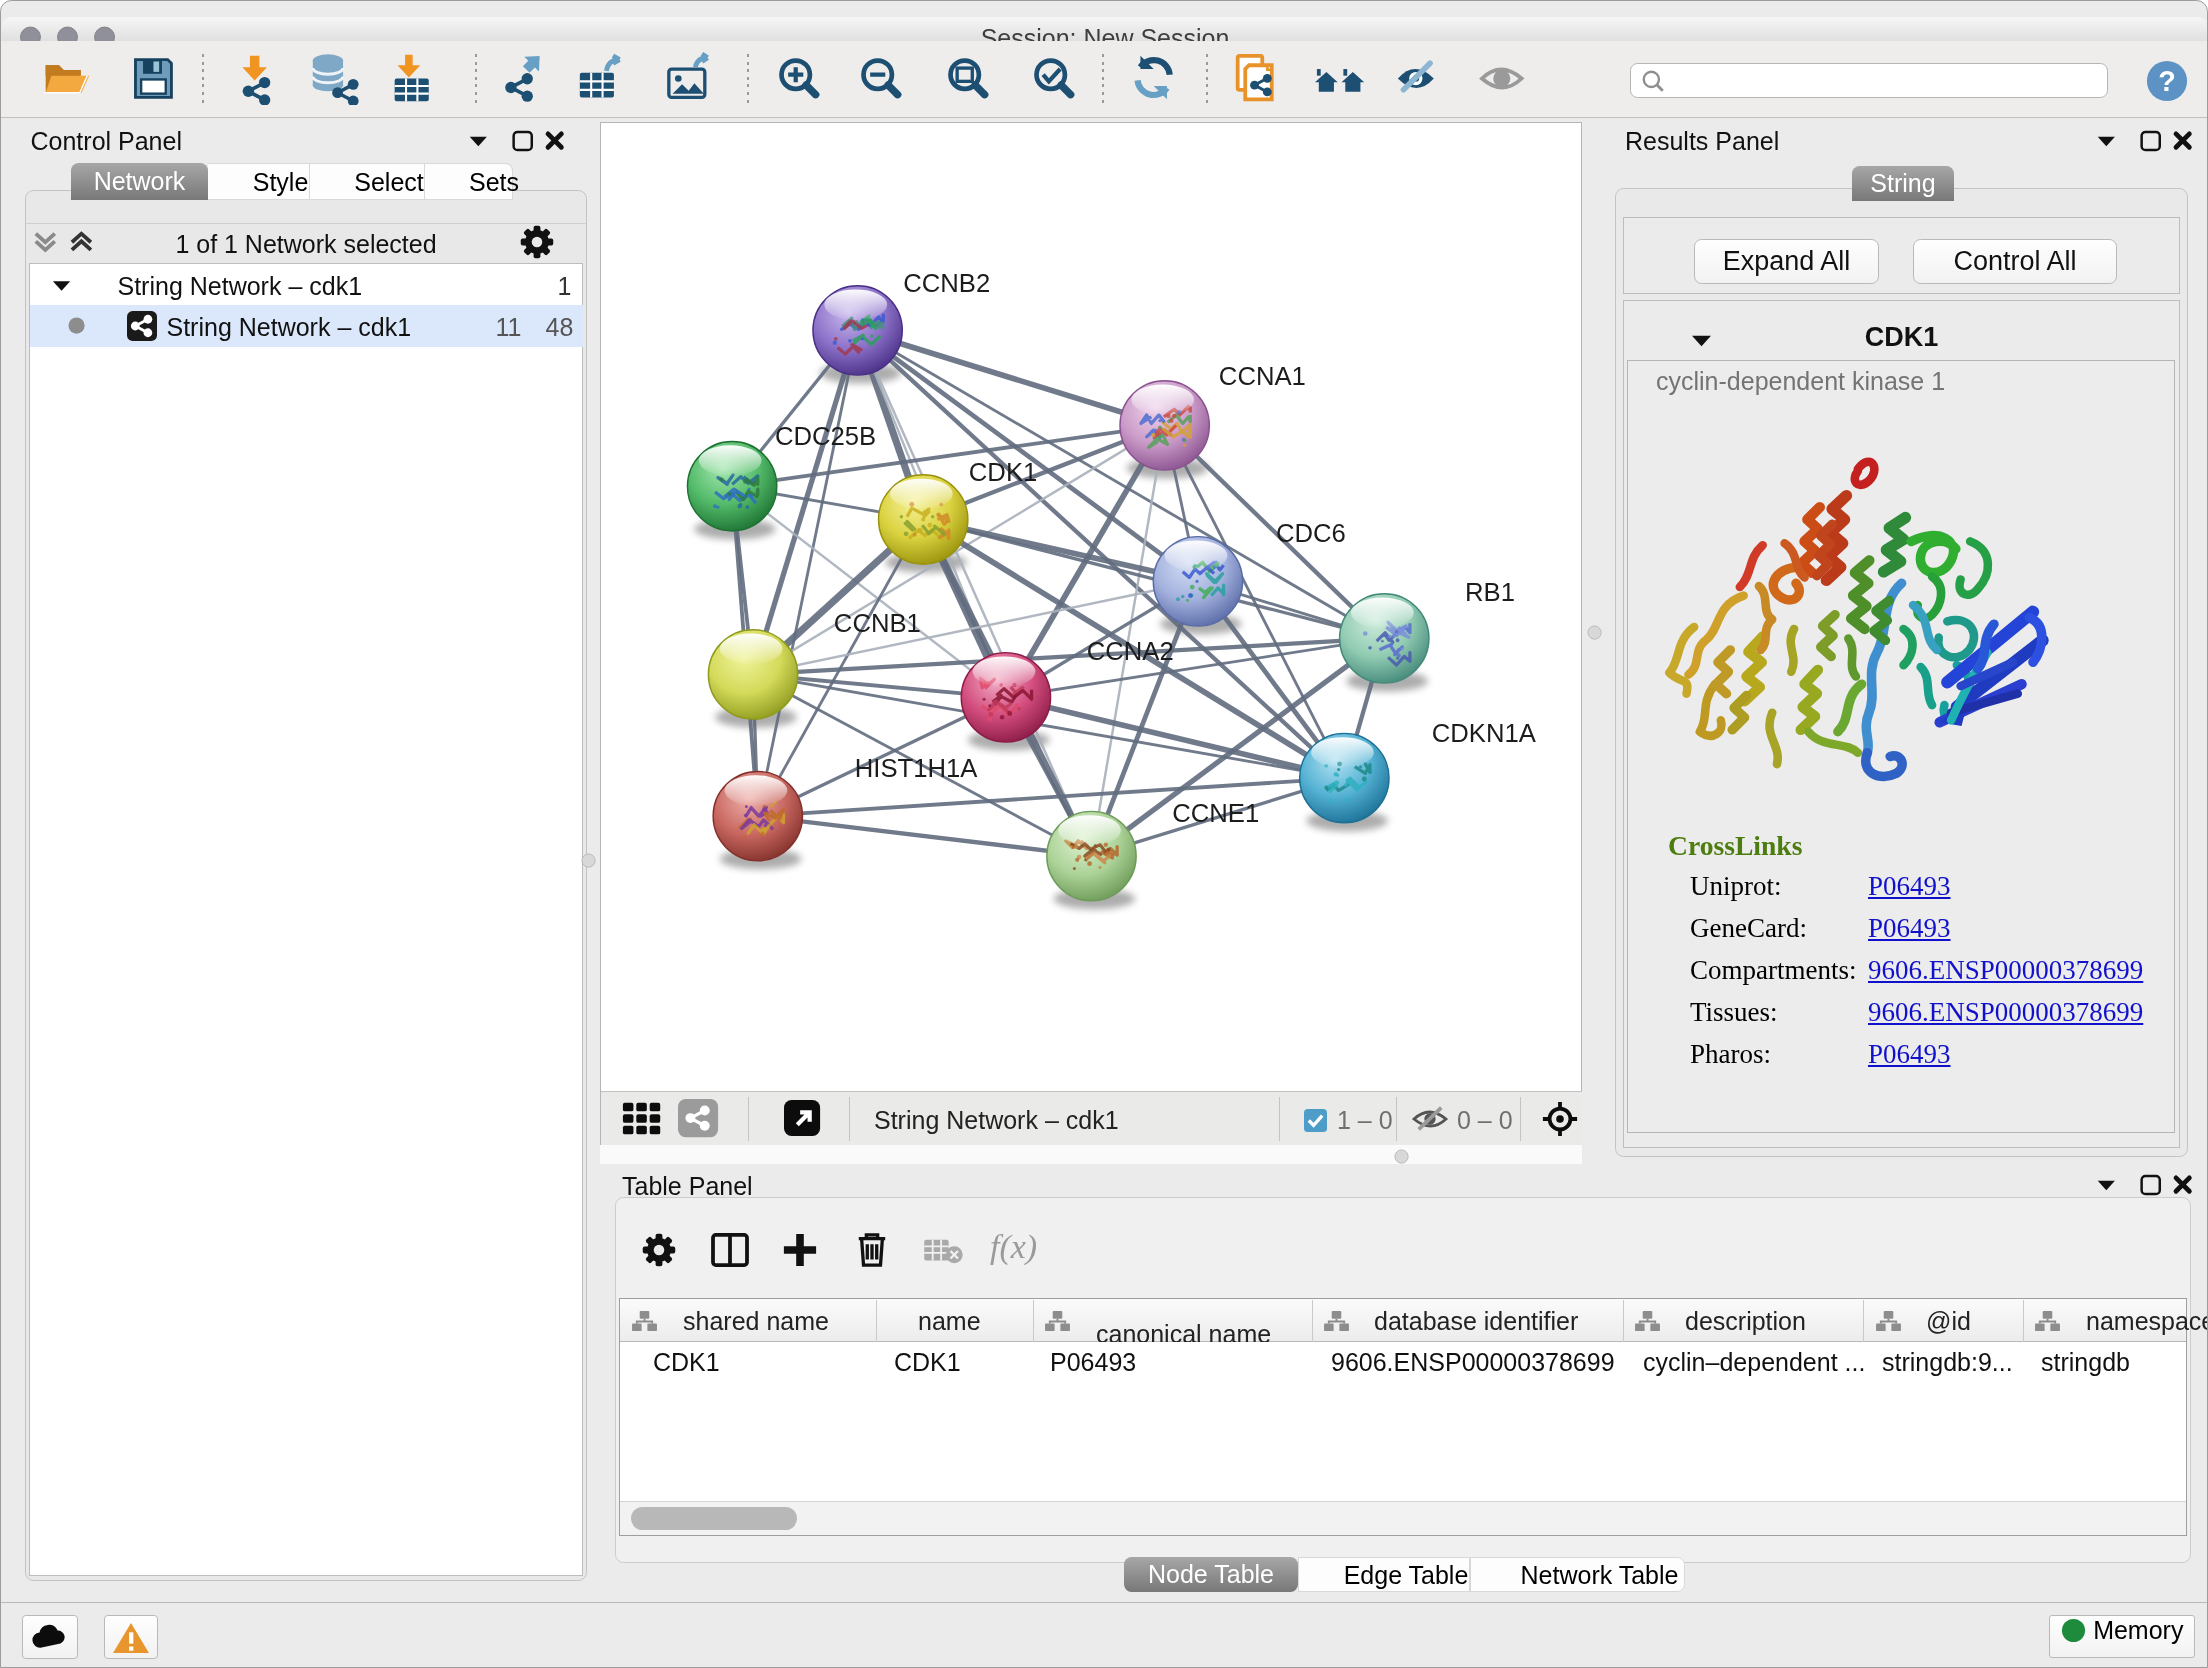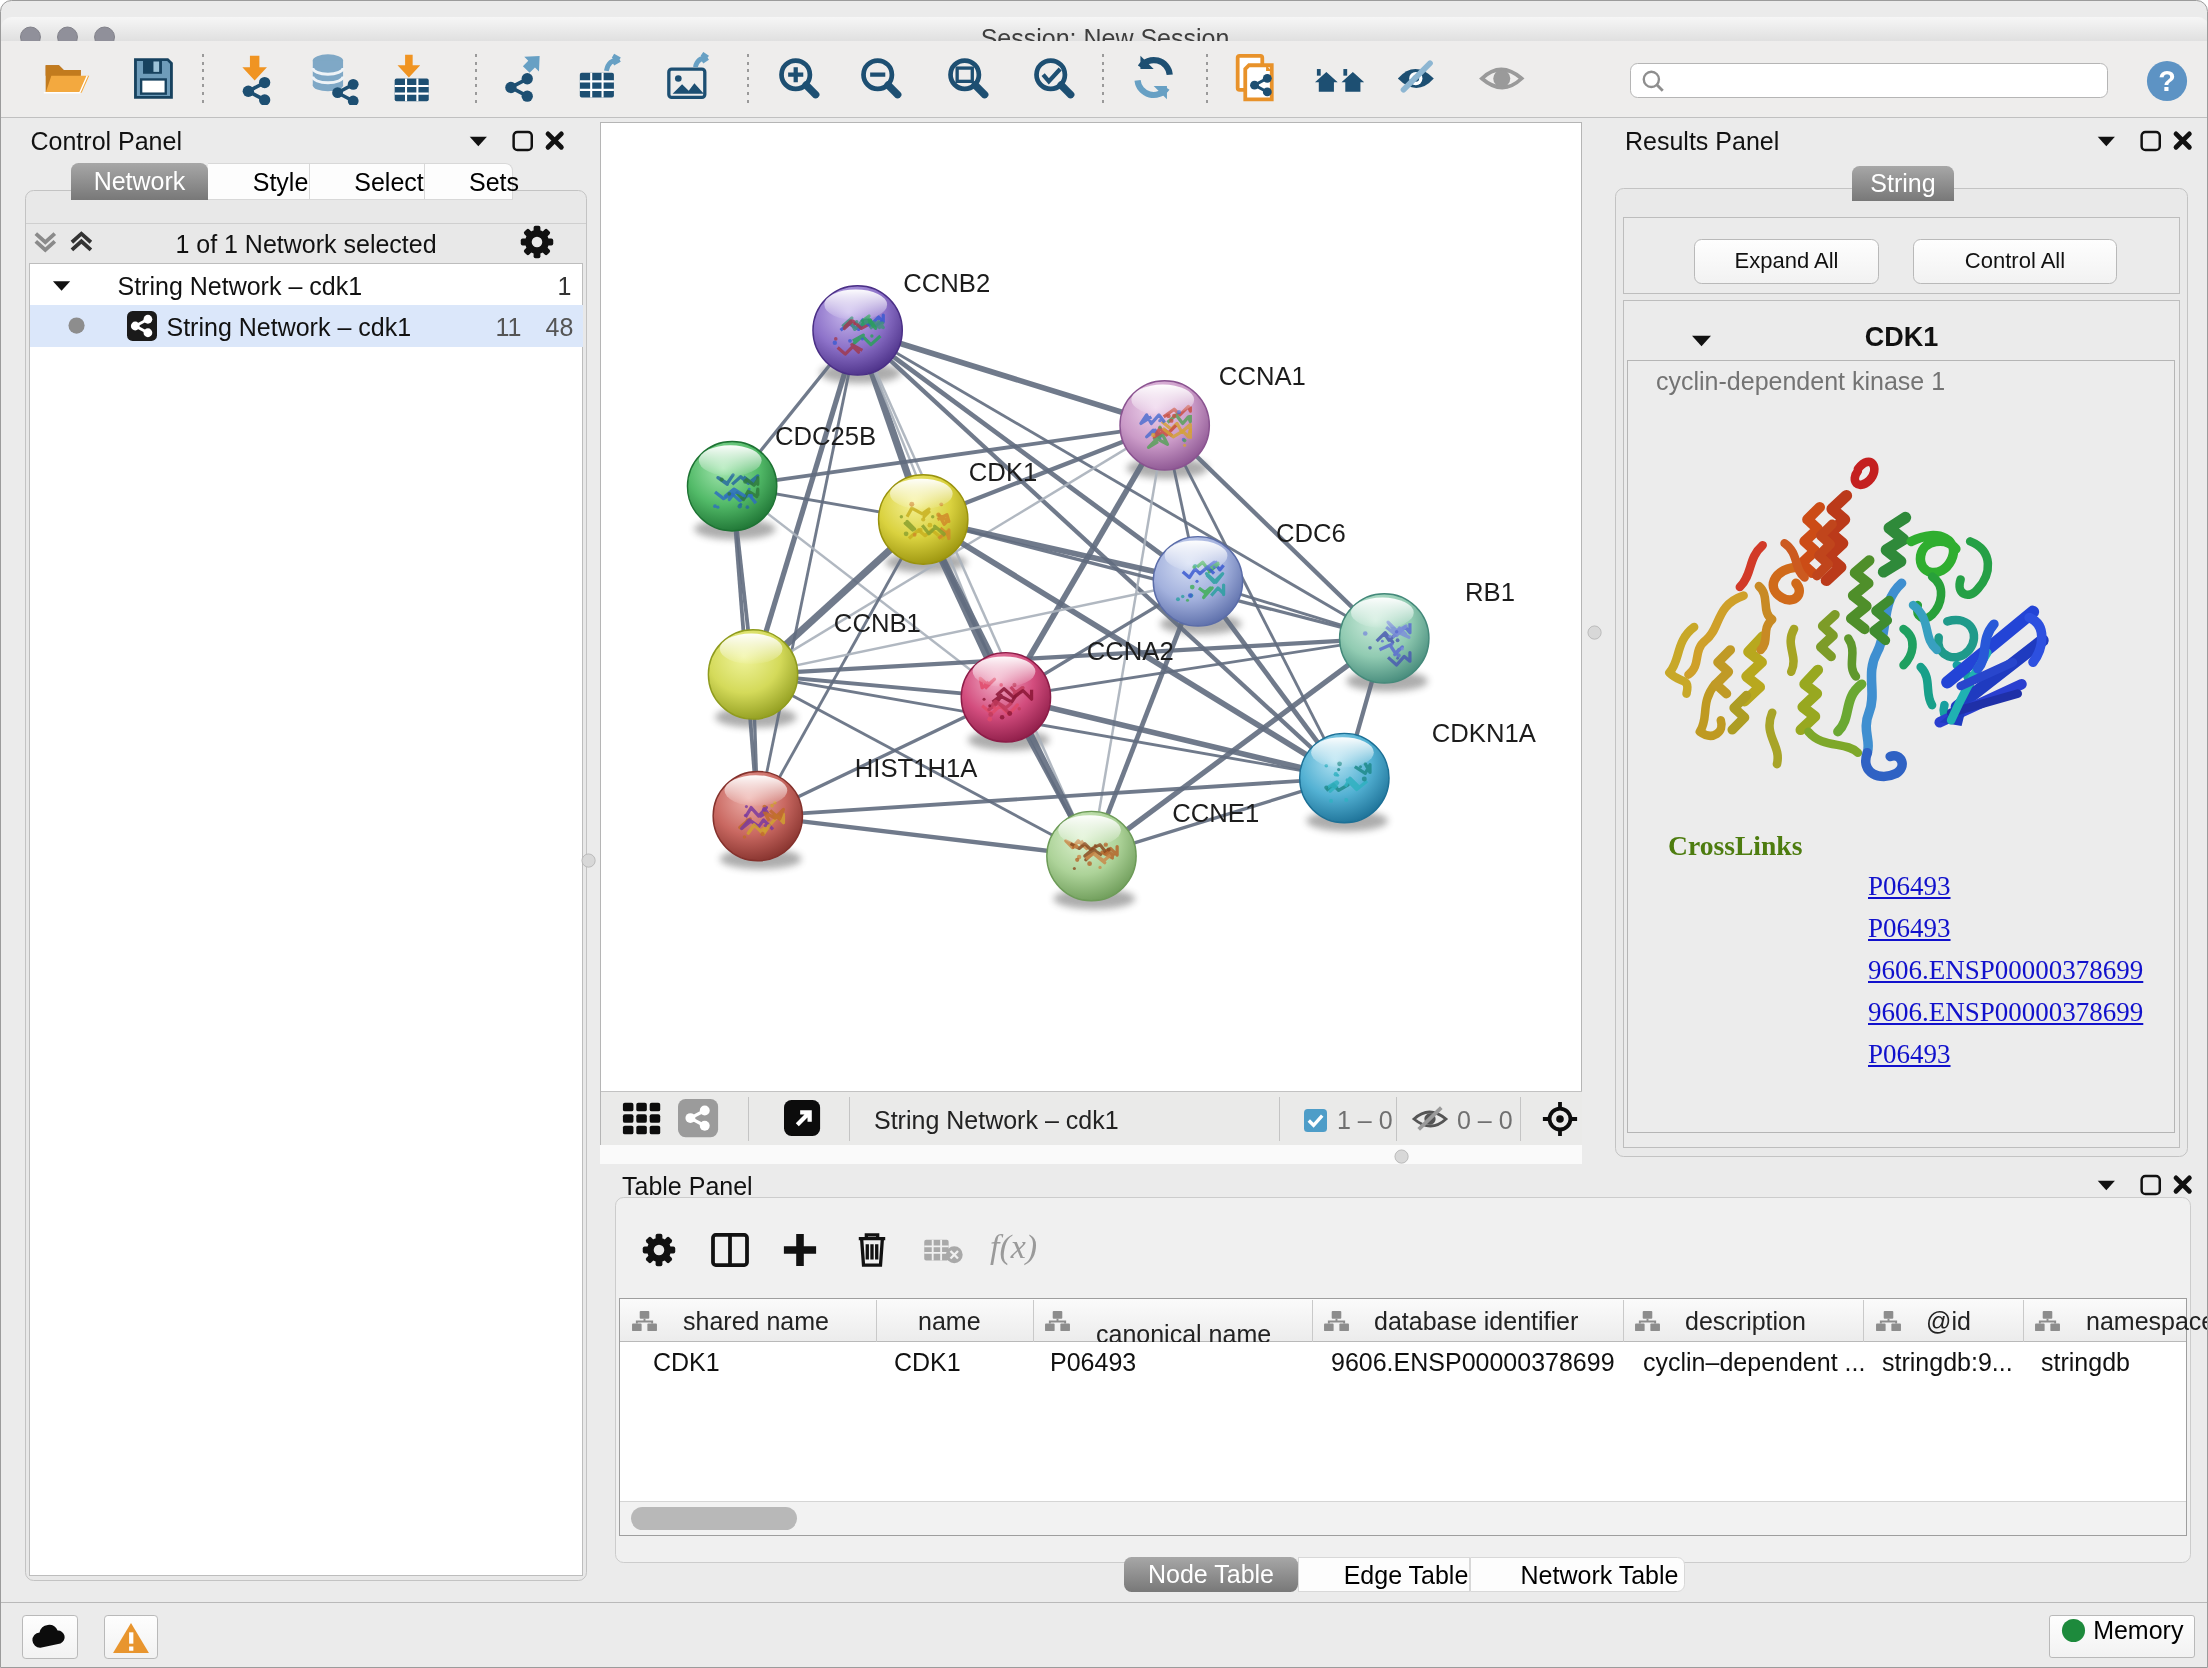--- a/index.html
+++ b/index.html
@@ -1,20 +1,20 @@
 <!DOCTYPE html>
 <html style="font-size:15px"><head><meta charset="utf-8"><style>
 * { margin:0; padding:0; box-sizing:border-box; }
 body { width:2208px; height:1668px; font-family:"Liberation Sans",sans-serif; background:#fff; }
 #win { position:relative; width:2208px; height:1668px; background:#ebebeb; border:1px solid #9b9b9b; border-radius:11.4px 11.4px 0 0; overflow:hidden; }
 .panel-title { position:absolute; font-size:25px; color:#111; }
 .box { position:absolute; background:#e8e8e8; border:1px solid #c3c3c3; border-radius:8.6px; }
 .graytab { position:absolute; background:linear-gradient(#a7a7a7,#787878); color:#fff; border-radius:7.6px 7.6px 0 0; text-align:center; font-size:25px; }
 .whitetab { position:absolute; background:#fdfdfd; color:#000; text-align:center; font-size:25px;padding-left:44px; }
-.btn { position:absolute; background:linear-gradient(#fefefe,#f2f2f2); border:1.4px solid #b9b9b9; border-radius:7.6px; text-align:center; font-size:22px; color:#111; }
+.btn { position:absolute; background:linear-gradient(#fefefe,#f2f2f2); border:1.4px solid #b9b9b9; border-radius:7.6px; text-align:center; font-size:27px; color:#111; }
 </style></head>
 <body>
 <div id="win">
 
 <div style="position:absolute;left:0;top:16px;width:2208px;height:40px;background:linear-gradient(#f6f6f6,#d2d2d2);border-bottom:1px solid #a5a5a5;border-radius:11.4px 11.4px 0 0">
   <svg width="133" height="40" viewBox="0 0 140 42">
         <circle cx="31" cy="21" r="10.5" fill="#90909a" stroke="#7e7e87" stroke-width="1"></circle>
         <circle cx="70" cy="21" r="10.5" fill="#90909a" stroke="#7e7e87" stroke-width="1"></circle>
         <circle cx="109" cy="21" r="10.5" fill="#90909a" stroke="#7e7e87" stroke-width="1"></circle>
       </svg>
@@ -721,20 +721,27 @@
 <path d="M 285,210 l -14,11 12,10 -14,11 12,10" stroke="#3f8c30" stroke-width="10"></path>
 <path d="M 330,185 C 345,195 340,215 330,225 C 322,233 312,228 315,215" stroke="#28a03a" stroke-width="9"></path>
 <path d="M 300,240 C 315,250 310,268 300,278" stroke="#1fa060" stroke-width="9"></path>
 <path d="M 318,280 C 330,292 322,308 330,320" stroke="#18a08a" stroke-width="9"></path>
 <path d="M 395,235 C 380,252 390,268 378,282" stroke="#2858d8" stroke-width="10"></path>
 <path d="M 360,300 l 55,-25" stroke="#2846cc" stroke-width="9"></path>
 <path d="M 310,215 C 330,230 320,250 335,262" stroke="#38a0c0" stroke-width="9"></path>
 </g>
 </svg>
 <div style="position:absolute;left:1667px;top:829px;font-size:27.6px;font-weight:bold;color:#4d7c0f;font-family:'Liberation Serif',serif">CrossLinks</div>
+<div style="position:absolute;left:1689px;top:864px;font-size:27px;color:#000;font-family:'Liberation Serif',serif;line-height:42px">
+<div>Uniprot:</div>
+      <div>GeneCard:</div>
+      <div>Compartments:</div>
+      <div>Tissues:</div>
+      <div>Pharos:</div>
+</div>
 <div style="position:absolute;left:1867px;top:864px;font-size:27px;color:#1111cc;font-family:'Liberation Serif',serif;line-height:42px;text-decoration:underline">
 <div>P06493</div>
       <div>P06493</div>
       <div>9606.ENSP00000378699</div>
       <div>9606.ENSP00000378699</div>
       <div>P06493</div>
 </div>
 
 <div class="panel-title" style="left:621px;top:1171px">Table Panel</div>
 <svg width="105" height="25" viewBox="0 0 110 26" style="position:absolute;left:2091px;top:1172px">

